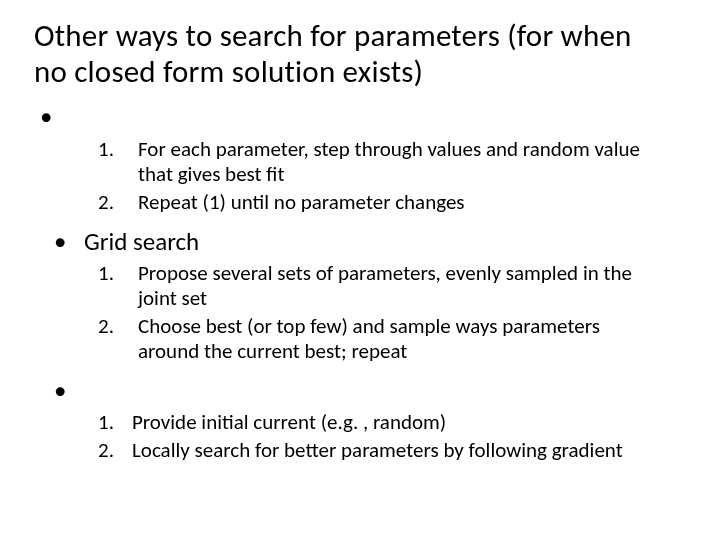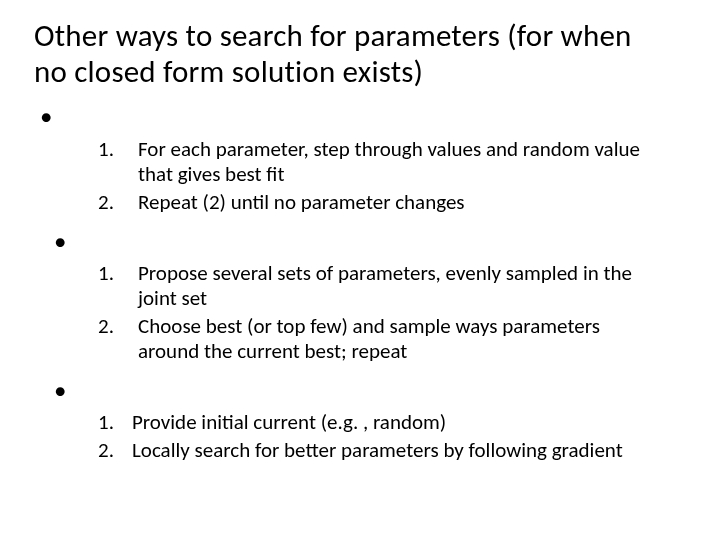--- a/index.html
+++ b/index.html
@@ -83,26 +83,27 @@
   <div class="top-bullet">
     <span class="dot">•</span>
   </div>
   <div class="num-list">
     <div class="num-item">
       <span class="num">1.</span>
       <span class="txt">For each parameter, step through values and random value that gives best fit</span>
     </div>
     <div class="num-item">
       <span class="num">2.</span>
-      <span class="txt">Repeat (2) until no parameter changes</span>
+      <span class="txt">Repeat (1) until no parameter changes</span>
     </div>
   </div>
 
   <div class="sub-bullet">
     <span class="dot">•</span>
+    <span>Grid search</span>
   </div>
   <div class="num-list">
     <div class="num-item">
       <span class="num">1.</span>
       <span class="txt">Propose several sets of parameters, evenly sampled in the joint set</span>
     </div>
     <div class="num-item">
       <span class="num">2.</span>
       <span class="txt">Choose best (or top few) and sample ways parameters around the current best; repeat</span>
     </div>

